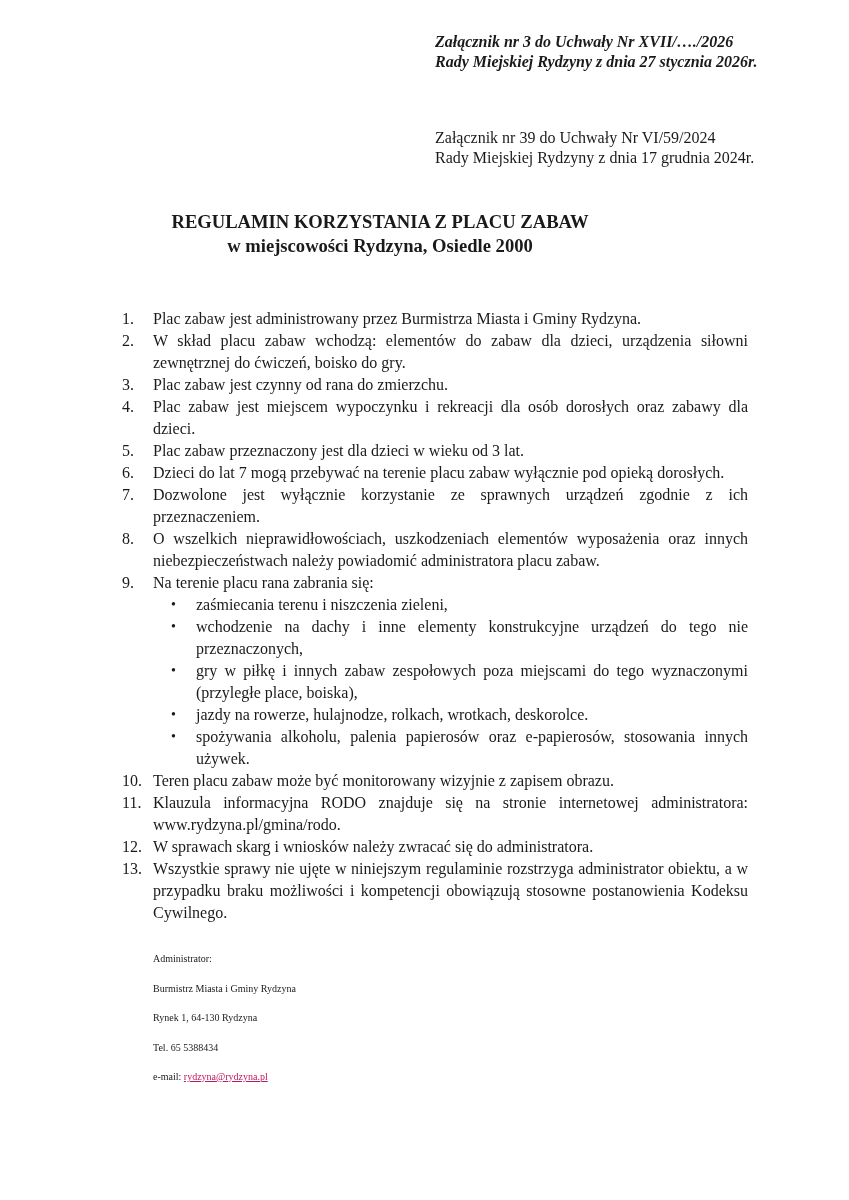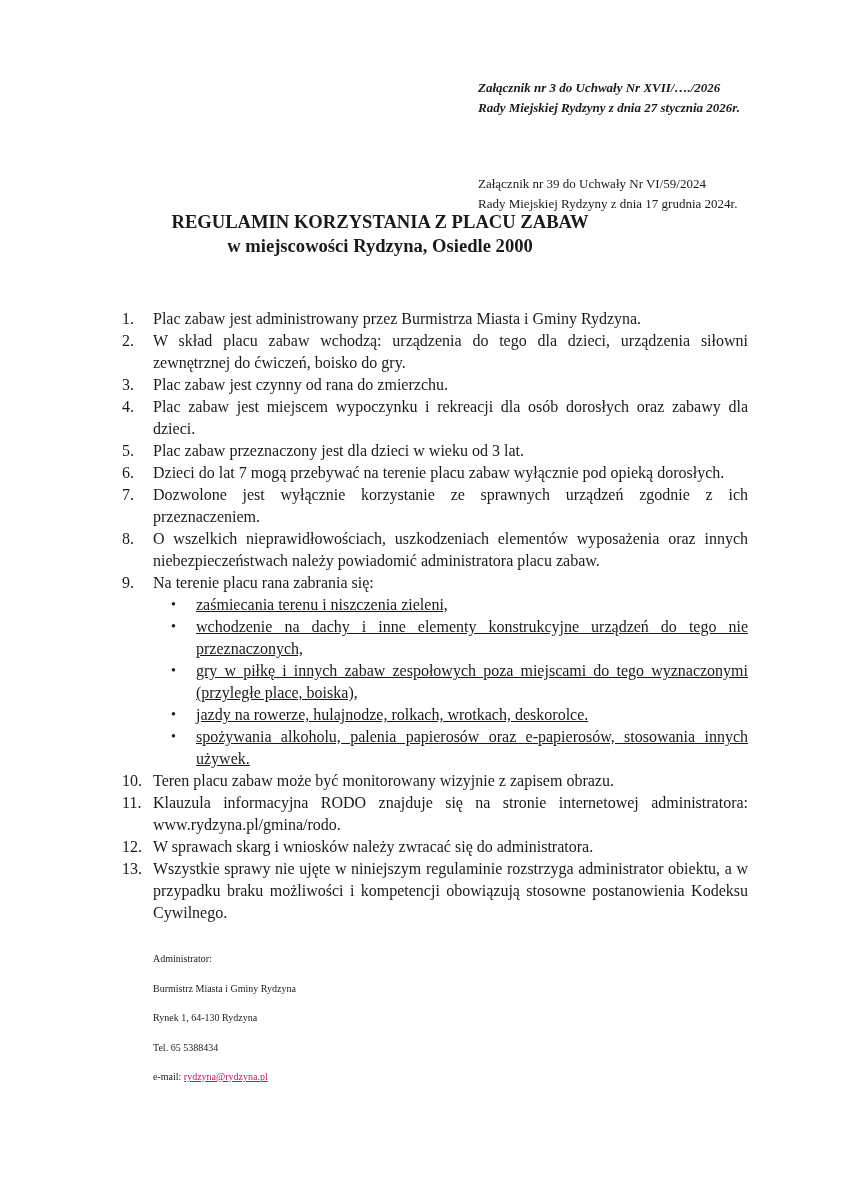--- a/index.html
+++ b/index.html
@@ -1,32 +1,32 @@
 <!DOCTYPE html>
 <html><head>
 <meta charset="utf-8">
 <style>
   html, body { margin: 0; padding: 0; background: #ffffff; }
   body {
     width: 849px; height: 1200px; position: relative; overflow: hidden;
     font-family: "Liberation Serif", "DejaVu Serif", serif;
     color: #1a1a1a;
   }
-  .header-block { position: absolute; left: 478px; font-size: 13px; line-height: 20px; margin-top: 46px; }
+  .header-block { position: absolute; left: 435px; font-size: 16px; line-height: 20px; }
   .header-new { top: 32px; font-weight: bold; font-style: italic; }
   .header-old { top: 128px; }
   .title-block { position: absolute; top: 210px; left: 0; width: 760px; text-align: center; font-weight: bold; font-size: 18.6px; line-height: 24px; }
   .rules { position: absolute; top: 308px; left: 122px; width: 626px; margin: 0; padding: 0; list-style: none; font-size: 16px; line-height: 22px; }
   .rule { display: flex; text-align: justify; }
   .rule-num { width: 31px; flex: 0 0 31px; }
   .rule-text { flex: 1; }
   .sub-list { margin: 0; padding: 0; list-style: none; }
   .sub-item { display: flex; text-align: justify; }
   .bullet { width: 43px; flex: 0 0 43px; padding-left: 18px; box-sizing: border-box; font-size: 14px; }
-  .sub-text { flex: 1; text-decoration: underline; }
+  .sub-text { flex: 1; }
   .admin { position: absolute; top: 948px; left: 153px; font-size: 10px; }
   .admin-line { height: 29.5px; line-height: 22px; }
   .email-link { color: #be185d; text-decoration: underline; }
 </style>
 </head>
 <body>
 
 <div class="header-block header-new">
   <div>Załącznik nr 3 do Uchwały  Nr XVII/…./2026</div>
   <div>Rady Miejskiej Rydzyny z dnia 27 stycznia 2026r.</div>
@@ -42,21 +42,21 @@
   <div>w miejscowości Rydzyna, Osiedle 2000</div>
 </div>
 
 <ol class="rules" id="rules">
     <li class="rule">
       <span class="rule-num">1.</span>
       <div class="rule-text"><span>Plac zabaw jest administrowany przez Burmistrza Miasta i Gminy Rydzyna.</span></div>
     </li>
     <li class="rule">
       <span class="rule-num">2.</span>
-      <div class="rule-text"><span>W skład placu zabaw wchodzą: urządzenia do tego dla dzieci, urządzenia siłowni zewnętrznej do ćwiczeń, boisko do gry.</span></div>
+      <div class="rule-text"><span>W skład placu zabaw wchodzą: elementów do zabaw dla dzieci, urządzenia siłowni zewnętrznej do ćwiczeń, boisko do gry.</span></div>
     </li>
     <li class="rule">
       <span class="rule-num">3.</span>
       <div class="rule-text"><span>Plac zabaw jest czynny od rana do zmierzchu.</span></div>
     </li>
     <li class="rule">
       <span class="rule-num">4.</span>
       <div class="rule-text"><span>Plac zabaw jest miejscem wypoczynku i rekreacji dla osób dorosłych oraz zabawy dla dzieci.</span></div>
     </li>
     <li class="rule">

